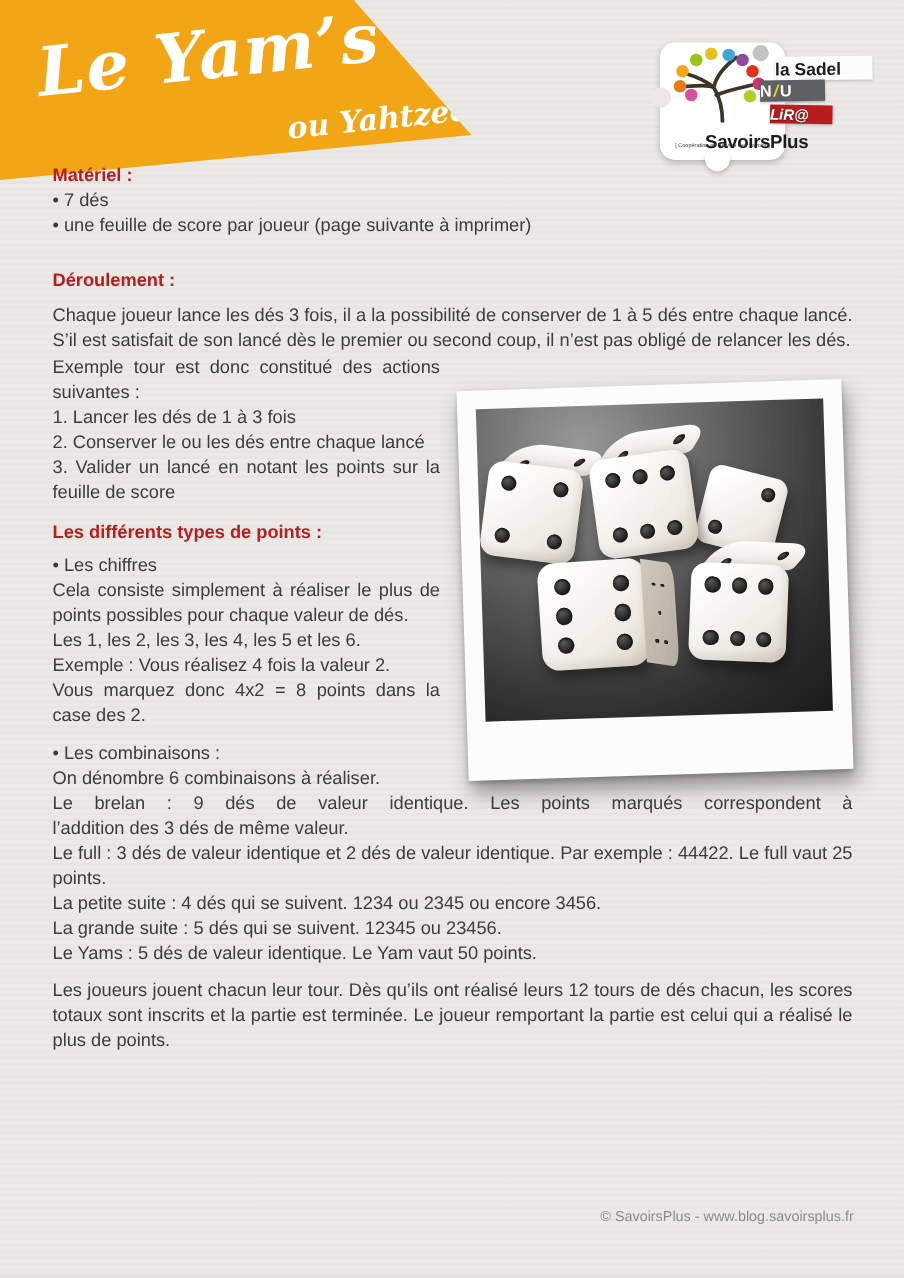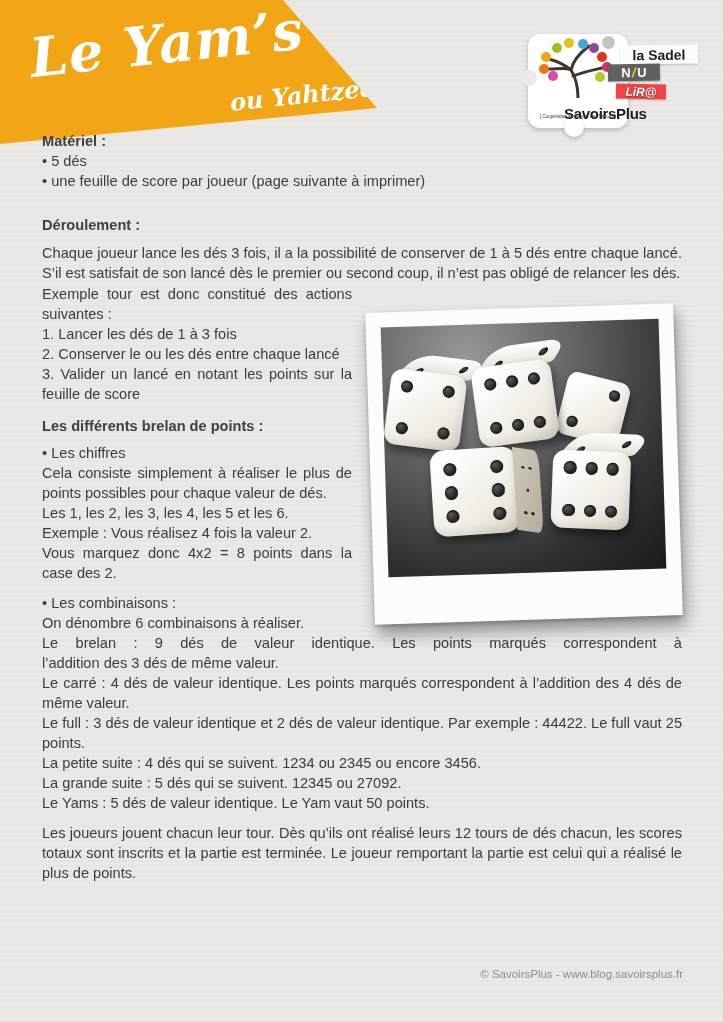--- a/index.html
+++ b/index.html
@@ -39,46 +39,46 @@
   .dot-gray{position:absolute;right:13px;top:2px;width:13px;height:13px;background:#c3c3c3;border-radius:50%}
   .tree{position:absolute;left:8px;top:4px;width:84px;height:60px}
   .brand{
     position:absolute;left:0;right:0;bottom:6px;text-align:right;
     font-weight:700;font-size:15px;letter-spacing:-.3px;color:#1c1c1c;white-space:nowrap;padding-left:36px;
   }
   .brand-tagline{
     position:absolute;left:-10px;right:-10px;bottom:8px;text-align:center;
     font-size:6px;color:#3a3a3a;transform:scale(.74);white-space:nowrap;
   }
-  .strip{position:absolute;display:flex;align-items:center;justify-content:center;white-space:nowrap}
+  .strip{position:absolute;display:flex;align-items:center;white-space:nowrap}
   .strip-sadel{
     left:620px;top:45px;width:78px;height:19px;background:#fcfcfa;
     box-shadow:0 1px 2px rgba(0,0,0,.18);font-weight:700;font-size:14px;color:#1e1e1e;
     transform:rotate(-.6deg);
   }
   .strip-nu{
     left:608px;top:64px;width:52px;height:17px;background:#5f6063;
     box-shadow:0 1px 2px rgba(0,0,0,.25);font-weight:700;font-size:13px;color:#fff;
     transform:rotate(-1deg);letter-spacing:.5px;
   }
   .nu-slash{color:#f5d415;margin:0 1px;font-style:italic}
   .strip-lira{
-    left:616px;top:84px;width:50px;height:15px;background:#ef4444;
+    left:616px;top:84px;width:50px;height:15px;background:#b91c1c;
     box-shadow:0 1px 2px rgba(0,0,0,.2);
     font-style:italic;font-weight:700;font-size:12px;color:#fff;
     text-shadow:0 0 1px #44504f, 0 1px 1px rgba(0,0,0,.35);
     transform:rotate(1deg);
   }
   
   .content{
     position:absolute;left:42px;top:131px;width:640px;
     font-size:14.6px;line-height:20px;color:#3c3c3c;
   }
   .content p{margin:0}
-  .h{font-weight:700;color:#404040}
+  .h{font-weight:700;color:#b91c1c}
   .j{text-align:justify}
   .jl{text-align:justify;text-align-last:justify}
   .b-materiel{margin-bottom:24px}
   .b-derou{margin-bottom:8px}
   .b-p2{margin-bottom:1px}
   .b-tour{margin-bottom:12px}
   .h-points{margin-bottom:7px}
   .b-chiffres{margin-bottom:10px}
   .b-comb{margin-bottom:10px}
   
@@ -174,21 +174,21 @@
     <span>U</span>
 </div>
 <div class="strip strip-lira">
   <span>LiR@</span>
 </div>
 
 <div class="content">
 
   <div class="b-materiel">
     <div class="h">Matériel :</div>
-    <div>• 5 dés</div>
+    <div>• 7 dés</div>
     <div>• une feuille de score par joueur (page suivante à imprimer)</div>
   </div>
 
   <div class="b-derou">
     <div class="h">Déroulement :</div>
   </div>
 
   <div class="b-p2">
     <p class="j">Chaque joueur lance les dés 3 fois, il a la possibilité de conserver de 1 à 5 dés entre chaque lancé. S’il est satisfait de son lancé dès le premier ou second coup, il n’est pas obligé de relancer les dés.</p>
   </div>
@@ -379,39 +379,38 @@
     </div>
   </div>
 
   <div class="b-tour">
     <p class="j">Exemple tour est donc constitué des actions suivantes :</p>
     <div>1. Lancer les dés de 1 à 3 fois</div>
     <div>2. Conserver le ou les dés entre chaque lancé</div>
     <div class="j">3. Valider un lancé en notant les points sur la feuille de score</div>
   </div>
 
-  <div class="h h-points">Les différents brelan de points :</div>
+  <div class="h h-points">Les différents types de points :</div>
 
   <div class="b-chiffres">
     <div>• Les chiffres</div>
     <p class="j">Cela consiste simplement à réaliser le plus de points possibles pour chaque valeur de dés.</p>
     <div>Les 1, les 2, les 3, les 4, les 5 et les 6.</div>
     <div>Exemple : Vous réalisez 4 fois la valeur 2.</div>
     <p class="j">Vous marquez donc 4x2 = 8 points dans la case des 2.</p>
   </div>
 
   <div class="b-comb">
     <div>• Les combinaisons :</div>
     <div>On dénombre 6 combinaisons à réaliser.</div>
     <div class="jl">Le brelan : 9 dés de valeur identique. Les points marqués correspondent à</div>
     <div>l’addition des 3 dés de même valeur.</div>
-    <p class="j">Le carré : 4 dés de valeur identique. Les points marqués correspondent à l’addition des 4 dés de même valeur.</p>
     <p class="j">Le full : 3 dés de valeur identique et 2 dés de valeur identique. Par exemple : 44422. Le full vaut 25 points.</p>
     <div>La petite suite : 4 dés qui se suivent. 1234 ou 2345 ou encore 3456.</div>
-    <div>La grande suite : 5 dés qui se suivent. 12345 ou 27092.</div>
+    <div>La grande suite : 5 dés qui se suivent. 12345 ou 23456.</div>
     <div>Le Yams : 5 dés de valeur identique. Le Yam vaut 50 points.</div>
   </div>
 
   <p class="j">Les joueurs jouent chacun leur tour. Dès qu’ils ont réalisé leurs 12 tours de dés chacun, les scores totaux sont inscrits et la partie est terminée. Le joueur remportant la partie est celui qui a réalisé le plus de points.</p>
 
 </div>
 
 <div class="footer">© SavoirsPlus - www.blog.savoirsplus.fr</div>
 
 </body></html>

